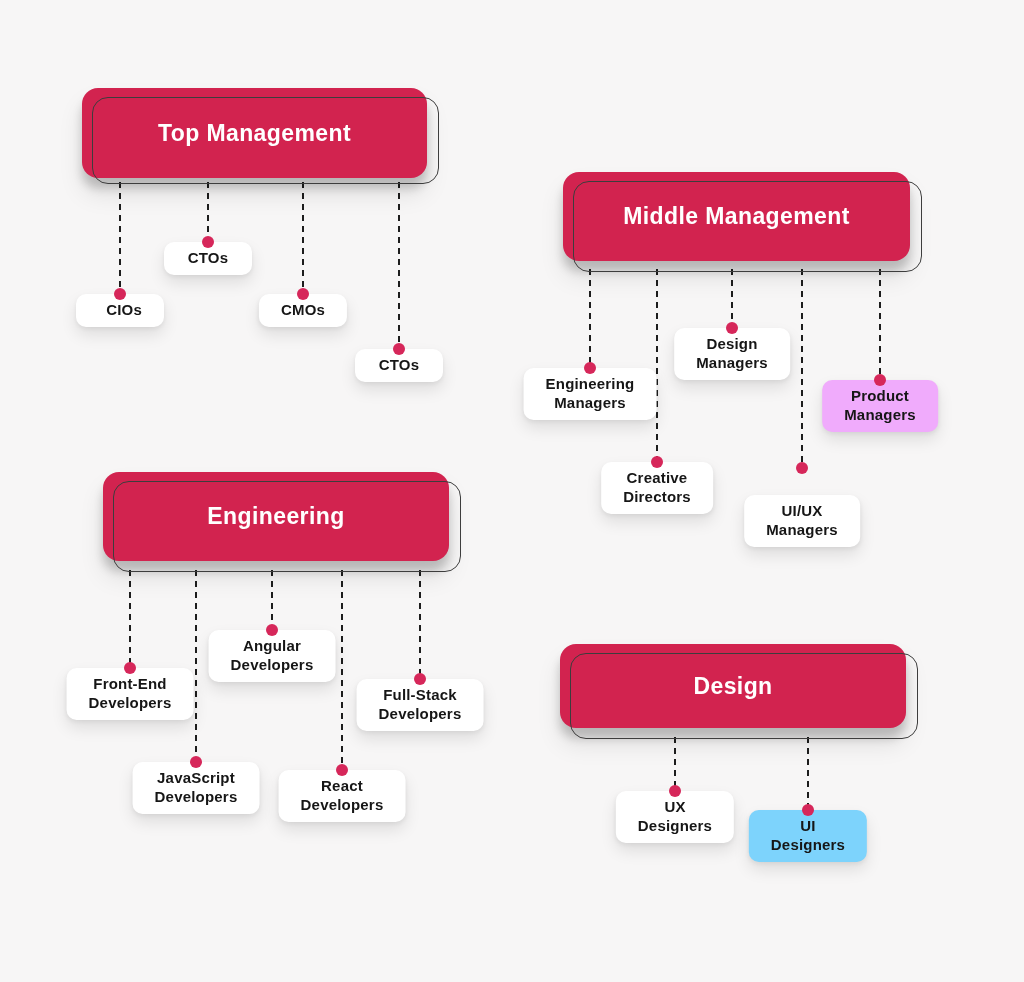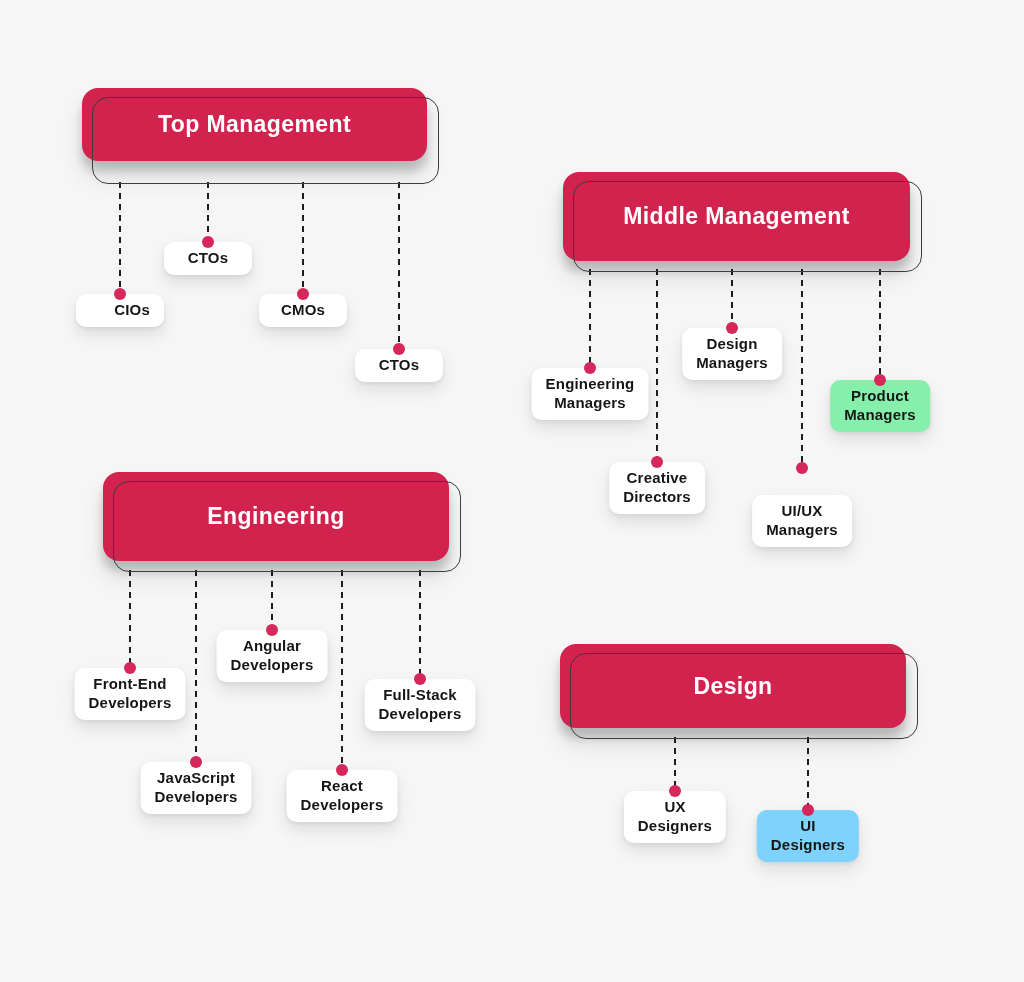--- a/index.html
+++ b/index.html
@@ -45,21 +45,21 @@
     height:12px;
     border-radius:50%;
     background:#d6275a;
     z-index:6;
   }
   .childlab {
     position:absolute;
     transform:translateX(-50%);
     background:#ffffff;
     border-radius:10px;
-    padding:7px 14px;
+    padding:7px 22px;
     min-width:88px;
     box-sizing:border-box;
     text-align:center;
     font-weight:700;
     font-size:15px;
     line-height:1.25;
     letter-spacing:0.2px;
     color:#161616;
     white-space:pre-line;
     box-shadow:0 8px 16px rgba(0,0,0,0.10), 0 2px 4px rgba(0,0,0,0.06);
@@ -75,42 +75,42 @@
     <div class="dot" style="left: 114px; top: 288px; background: rgb(214, 39, 90);"></div>
     <div class="vline" style="left: 207px; top: 182px; height: 60px;"></div>
     <div class="childlab" style="left: 208px; top: 242px; background: rgb(255, 255, 255); color: rgb(22, 22, 22);">CTOs</div>
     <div class="dot" style="left: 202px; top: 236px; background: rgb(214, 39, 90);"></div>
     <div class="vline" style="left: 302px; top: 182px; height: 112px;"></div>
     <div class="childlab" style="left: 303px; top: 294px; background: rgb(255, 255, 255); color: rgb(22, 22, 22);">CMOs</div>
     <div class="dot" style="left: 297px; top: 288px; background: rgb(214, 39, 90);"></div>
     <div class="vline" style="left: 398px; top: 182px; height: 167px;"></div>
     <div class="childlab" style="left: 399px; top: 349px; background: rgb(255, 255, 255); color: rgb(22, 22, 22);">CTOs</div>
     <div class="dot" style="left: 393px; top: 343px; background: rgb(214, 39, 90);"></div>
-    <div class="hdr" style="left: 82px; top: 88px; width: 345px; height: 73px; background: rgb(210, 35, 79); color: rgb(255, 255, 255);">
+    <div class="hdr" style="left: 82px; top: 88px; width: 345px; height: 90px; background: rgb(210, 35, 79); color: rgb(255, 255, 255);">
       <span>Top Management</span>
     </div>
     <div class="hdr-outline" style="left: 92px; top: 97px; width: 345px; height: 85px; border-color: rgb(61, 61, 61);"></div>
     <div class="vline" style="left: 589px; top: 269px; height: 99px;"></div>
     <div class="childlab" style="left: 590px; top: 368px; background: rgb(255, 255, 255); color: rgb(22, 22, 22);">Engineering
 Managers</div>
     <div class="dot" style="left: 584px; top: 362px; background: rgb(214, 39, 90);"></div>
     <div class="vline" style="left: 656px; top: 269px; height: 193px;"></div>
     <div class="childlab" style="left: 657px; top: 462px; background: rgb(255, 255, 255); color: rgb(22, 22, 22);">Creative
 Directors</div>
     <div class="dot" style="left: 651px; top: 456px; background: rgb(214, 39, 90);"></div>
     <div class="vline" style="left: 731px; top: 269px; height: 59px;"></div>
     <div class="childlab" style="left: 732px; top: 328px; background: rgb(255, 255, 255); color: rgb(22, 22, 22);">Design
 Managers</div>
     <div class="dot" style="left: 726px; top: 322px; background: rgb(214, 39, 90);"></div>
     <div class="vline" style="left: 801px; top: 269px; height: 199px;"></div>
     <div class="childlab" style="left: 802px; top: 495px; background: rgb(255, 255, 255); color: rgb(22, 22, 22);">UI/UX
 Managers</div>
     <div class="dot" style="left: 796px; top: 462px; background: rgb(214, 39, 90);"></div>
     <div class="vline" style="left: 879px; top: 269px; height: 111px;"></div>
-    <div class="childlab" style="left: 880px; top: 380px; background: #86efac; color: rgb(22, 22, 22);">Product
+    <div class="childlab" style="left: 880px; top: 380px; background: #f0abfc; color: rgb(22, 22, 22);">Product
 Managers</div>
     <div class="dot" style="left: 874px; top: 374px; background: rgb(214, 39, 90);"></div>
     <div class="hdr" style="left: 563px; top: 172px; width: 347px; height: 89px; background: rgb(210, 35, 79); color: rgb(255, 255, 255);">
       <span>Middle Management</span>
     </div>
     <div class="hdr-outline" style="left: 573px; top: 181px; width: 347px; height: 89px; border-color: rgb(61, 61, 61);"></div>
     <div class="vline" style="left: 129px; top: 570px; height: 98px;"></div>
     <div class="childlab" style="left: 130px; top: 668px; background: rgb(255, 255, 255); color: rgb(22, 22, 22);">Front-End
 Developers</div>
     <div class="dot" style="left: 124px; top: 662px; background: rgb(214, 39, 90);"></div>

